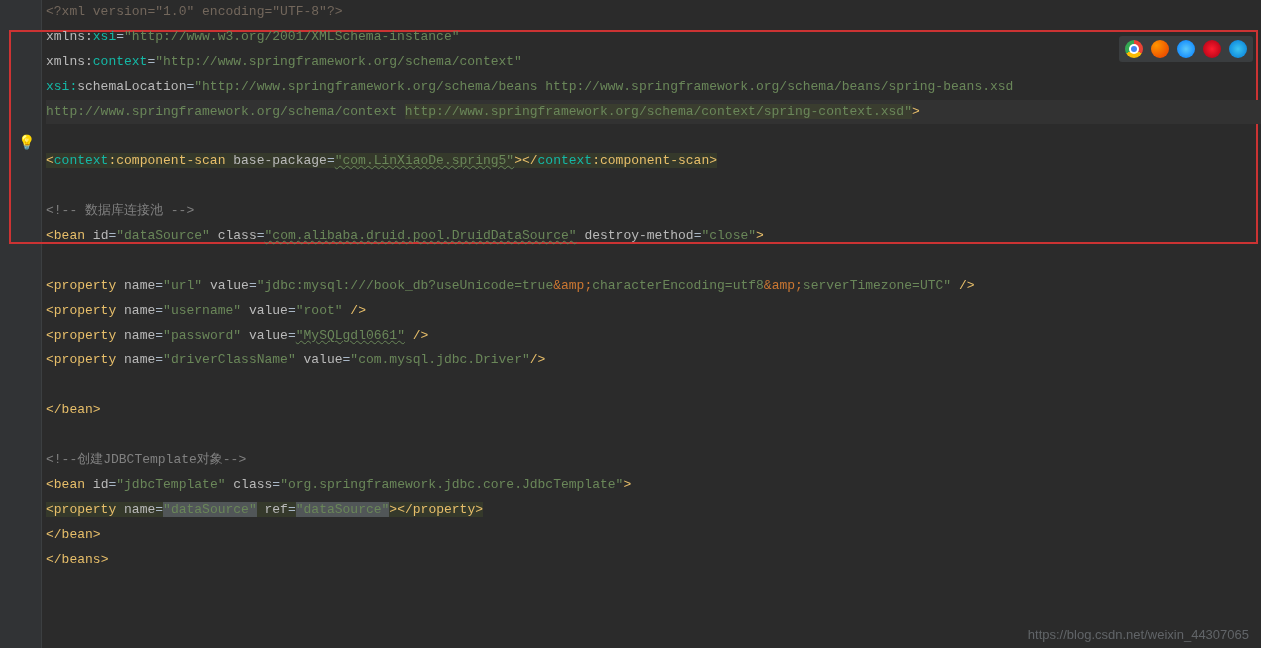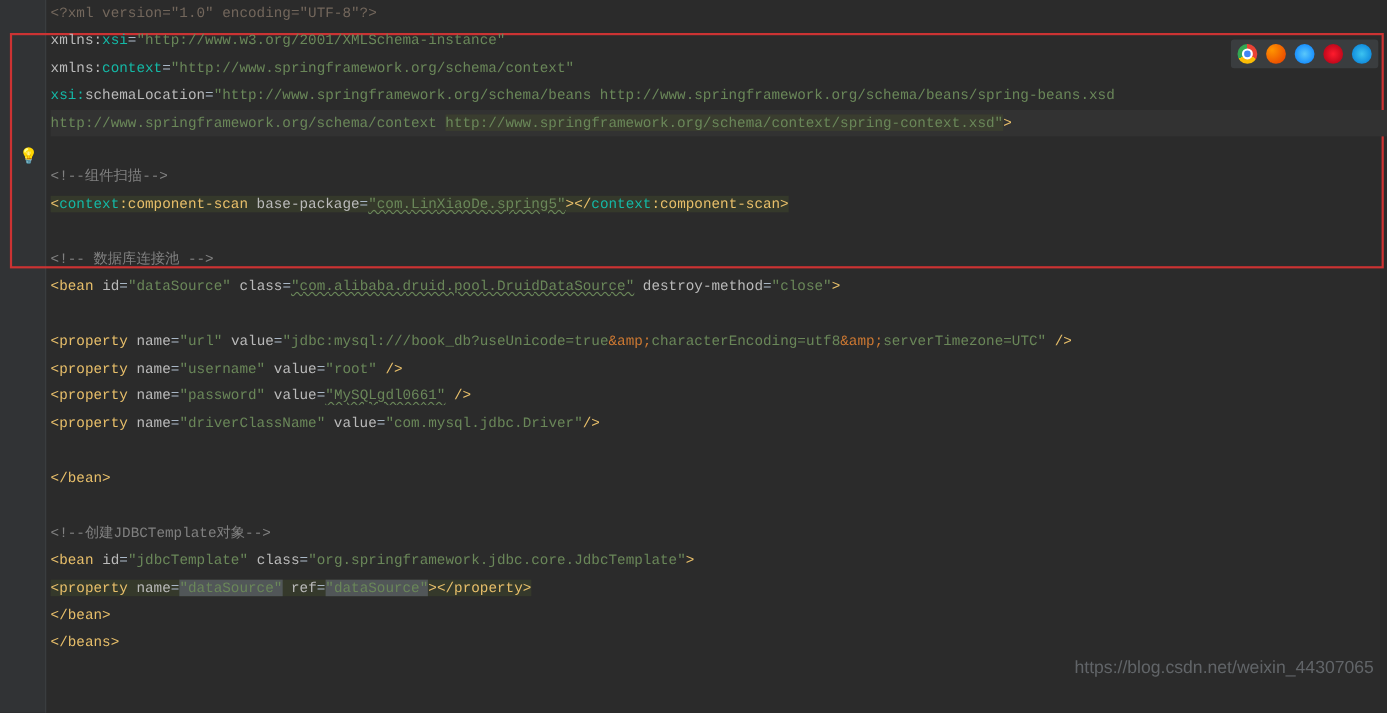--- a/index.html
+++ b/index.html
@@ -48,24 +48,24 @@
     align-items: center;
     background: rgba(60,63,65,0.9);
     padding: 4px 6px;
     border-radius: 3px;
     z-index: 5;
   }
   .bicon { width: 18px; height: 18px; border-radius: 50%; display:inline-block; }
   .watermark {
     position: absolute;
     right: 12px;
-    bottom: 24px;
+    bottom: 0;
     color: #6b6f73;
     font-family: Arial, sans-serif;
-    font-size: 16px;
+    font-size: 13px;
     opacity: .85;
   }
   
   .c-xml    { color: #73675c; font-family: Liberation Mono, monospace; }        
   .c-gray   { color: #808080; }        
   .c-tag    { color: #e8bf6a; }        
   .c-punc   { color: #e8bf6a; }        
   .c-attr   { color: #bababa; }        
   .c-ns     { color: #14b8a6; }        
   .c-eq     { color: #a9b7c6; }
@@ -95,21 +95,20 @@
 
 <div class="red-box" style="left:9px; top:30px; width:1249px; height:214px;"></div>
 
 <div class="code-area">
 <span class="line"><span class="c-xml">&lt;?xml </span><span class="c-xml">version</span><span class="c-xml">=</span><span class="c-xml">"1.0"</span><span class="c-xml"> </span><span class="c-xml">encoding</span><span class="c-xml">=</span><span class="c-xml">"UTF-8"</span><span class="c-xml">?&gt;</span></span>
 <span class="line">       <span class="c-attr">xmlns:</span><span class="c-ns">xsi</span><span class="c-eq">=</span><span class="c-str">"http://www.w3.org/2001/XMLSchema-instance"</span></span>
 <span class="line">       <span class="c-attr">xmlns:</span><span class="c-ns">context</span><span class="c-eq">=</span><span class="c-str">"http://www.springframework.org/schema/context"</span></span>
 <span class="line">       <span class="c-ns">xsi:</span><span class="c-attr">schemaLocation</span><span class="c-eq">=</span><span class="c-str">"http://www.springframework.org/schema/beans http://www.springframework.org/schema/beans/spring-beans.xsd</span></span>
 <span class="line hl-line">                           <span class="c-str">http://www.springframework.org/schema/context </span><span class="c-str hl2">http://www.springframework.org/schema/context/spring-context.xsd"</span><span class="c-punc">&gt;</span></span>
 <span class="line"> </span>
-<span class="line">    <span class="c-gray">&lt;!--组件扫描--&gt;</span></span>
 <span class="line">    <span class="hl1"><span class="c-punc">&lt;</span><span class="c-ns">context</span><span class="c-punc">:</span><span class="c-tag">component-scan</span> <span class="c-attr">base-package</span><span class="c-eq">=</span><span class="c-str underline-sq">"com.LinXiaoDe.spring5"</span><span class="c-punc">&gt;</span><span class="c-punc">&lt;/</span><span class="c-ns">context</span><span class="c-punc">:</span><span class="c-tag">component-scan</span><span class="c-punc">&gt;</span></span></span>
 <span class="line"> </span>
 <span class="line">    <span class="c-gray">&lt;!-- 数据库连接池 --&gt;</span></span>
 <span class="line">        <span class="c-punc">&lt;</span><span class="c-tag">bean</span> <span class="c-attr">id</span><span class="c-eq">=</span><span class="c-str">"dataSource"</span> <span class="c-attr">class</span><span class="c-eq">=</span><span class="c-str underline-sq">"com.alibaba.druid.pool.DruidDataSource"</span> <span class="c-attr">destroy-method</span><span class="c-eq">=</span><span class="c-str">"close"</span><span class="c-punc">&gt;</span></span>
 <span class="line"> </span>
 <span class="line">            <span class="c-punc">&lt;</span><span class="c-tag">property</span> <span class="c-attr">name</span><span class="c-eq">=</span><span class="c-str">"url"</span> <span class="c-attr">value</span><span class="c-eq">=</span><span class="c-str">"jdbc:mysql:///book_db?useUnicode=true</span><span style="color:#cc7832">&amp;amp;</span><span class="c-str">characterEncoding=utf8</span><span style="color:#cc7832">&amp;amp;</span><span class="c-str">serverTimezone=UTC"</span><span class="c-punc"> /&gt;</span></span>
 <span class="line">            <span class="c-punc">&lt;</span><span class="c-tag">property</span> <span class="c-attr">name</span><span class="c-eq">=</span><span class="c-str">"username"</span> <span class="c-attr">value</span><span class="c-eq">=</span><span class="c-str">"root"</span><span class="c-punc"> /&gt;</span></span>
 <span class="line">            <span class="c-punc">&lt;</span><span class="c-tag">property</span> <span class="c-attr">name</span><span class="c-eq">=</span><span class="c-str">"password"</span> <span class="c-attr">value</span><span class="c-eq">=</span><span class="c-str underline-sq">"MySQLgdl0661"</span><span class="c-punc"> /&gt;</span></span>
 <span class="line">            <span class="c-punc">&lt;</span><span class="c-tag">property</span> <span class="c-attr">name</span><span class="c-eq">=</span><span class="c-str">"driverClassName"</span> <span class="c-attr">value</span><span class="c-eq">=</span><span class="c-str">"com.mysql.jdbc.Driver"</span><span class="c-punc">/&gt;</span></span>
 <span class="line"> </span>

